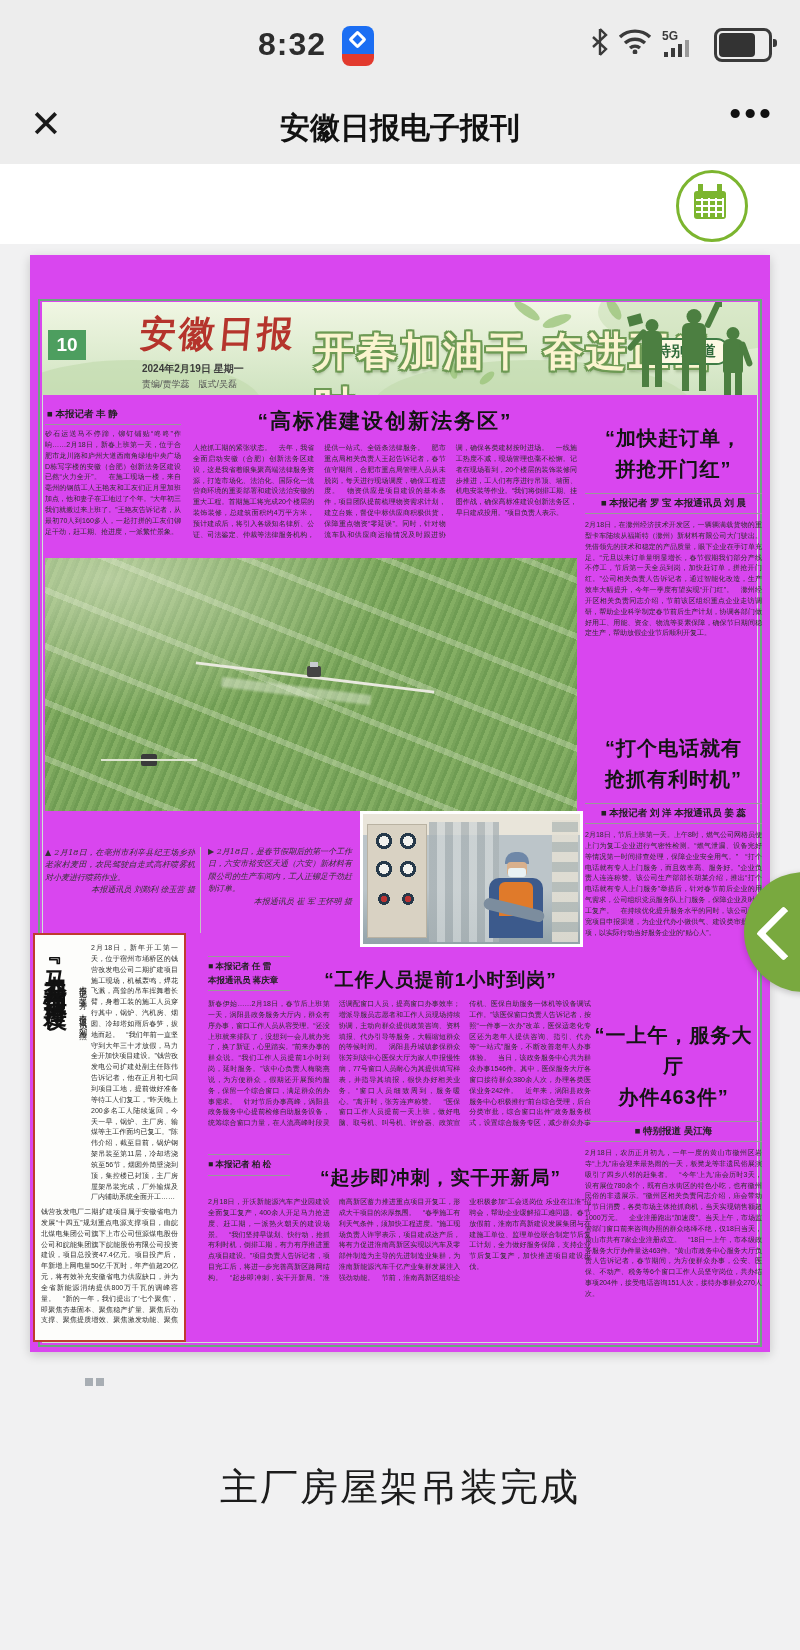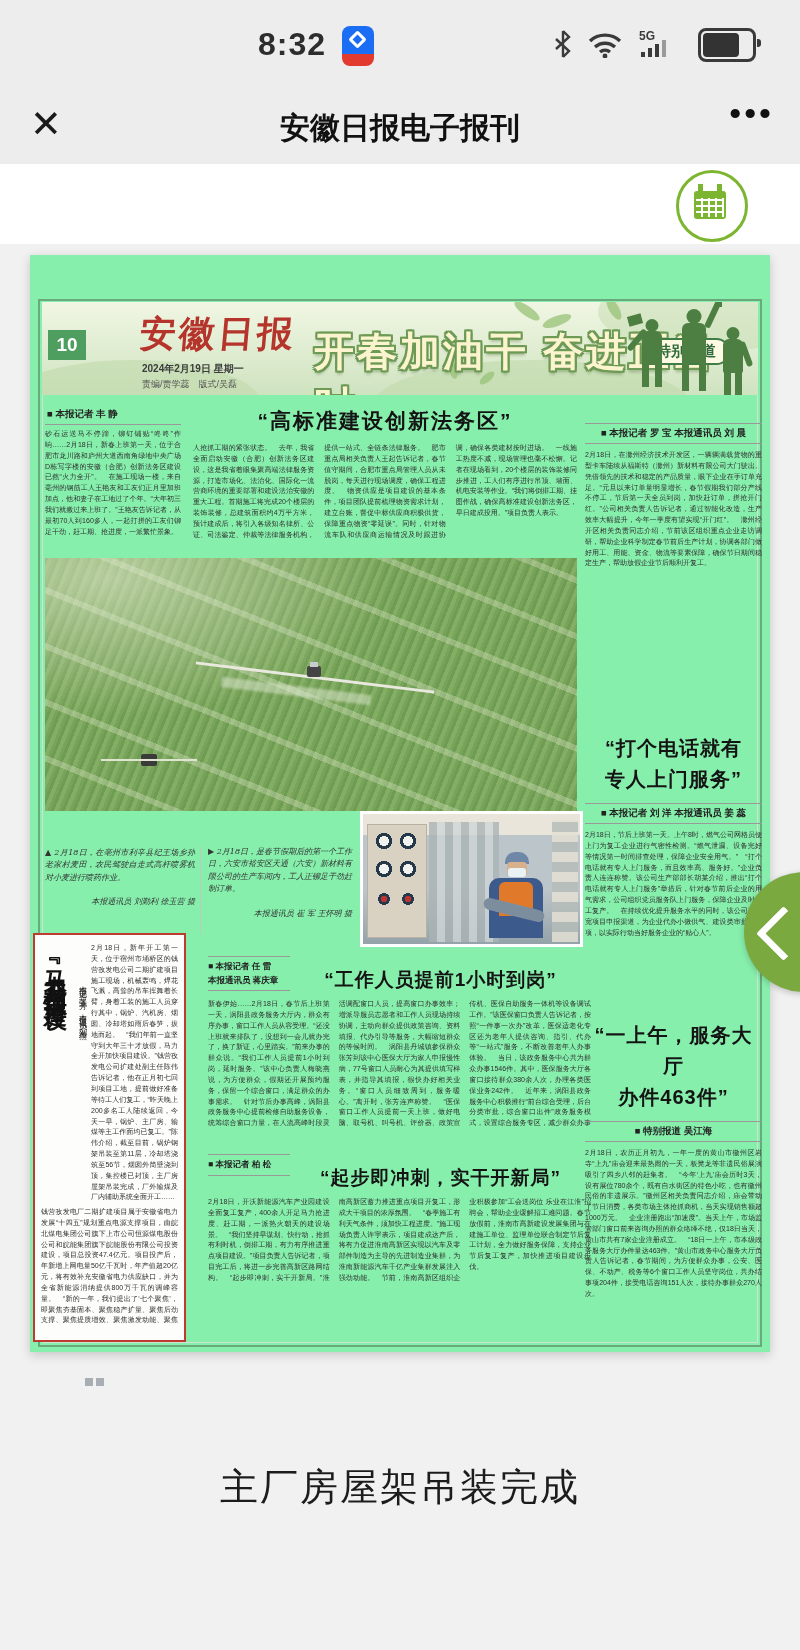--- a/index.html
+++ b/index.html
@@ -7,41 +7,41 @@
          font-family:"Liberation Sans","DejaVu Sans",sans-serif;}
   
   .status-bar{position:absolute;left:0;top:0;width:800px;height:92px;background:#ededed;}
   .time{position:absolute;left:258px;top:26px;font-size:32px;font-weight:600;color:#2d2d2d;letter-spacing:1px;}
   .app-badge{position:absolute;left:342px;top:26px;width:32px;height:40px;border-radius:8px;
              background:linear-gradient(180deg,#1b6ef3 0 70%,#e23a2e 70% 100%);}
   .app-badge:before{content:"";position:absolute;left:9px;top:7px;width:13px;height:13px;background:#fff;
              transform:rotate(45deg);border-radius:2px;}
   .app-badge:after{content:"";position:absolute;left:12px;top:10px;width:7px;height:7px;background:#1b6ef3;
              transform:rotate(45deg);}
-  .sb-right{position:absolute;right:44px;top:28px;display:flex;align-items:flex-end;gap:17px;}
+  .sb-right{position:absolute;right:28px;top:28px;display:flex;align-items:flex-start;gap:10px;}
   .bt-icon,.wifi-icon,.sig-icon{display:inline-block;}
   .battery{width:52px;height:28px;border:3px solid #3a3a3a;border-radius:8px;position:relative;background:#ededed;}
   .battery:before{content:"";position:absolute;left:2px;top:2px;bottom:2px;width:36px;background:#333;border-radius:4px;}
   .battery:after{content:"";position:absolute;right:-8px;top:8px;width:4px;height:8px;background:#3a3a3a;border-radius:0 3px 3px 0;}
   
   .nav-bar{position:absolute;left:0;top:92px;width:800px;height:72px;background:#ededed;}
   .close-btn{position:absolute;left:30px;top:10px;font-size:38px;color:#1a1a1a;font-weight:300;cursor:pointer;}
   .nav-title{position:absolute;left:0;width:800px;top:16px;text-align:center;font-size:30px;font-weight:700;color:#111;}
   .more-btn{position:absolute;right:26px;top:2px;font-size:34px;color:#111;letter-spacing:3px;cursor:pointer;}
   
   .action-strip{position:absolute;left:0;top:164px;width:800px;height:80px;background:#ffffff;}
   .calendar-btn{position:absolute;right:52px;top:6px;width:66px;height:66px;border:3px solid #7cb52f;border-radius:50%;cursor:pointer;}
   .cal-glyph{position:absolute;left:15px;top:18px;width:32px;height:28px;background:#7cb52f;border-radius:3px;}
   .cal-glyph:before{content:"";position:absolute;left:4px;top:-7px;width:5px;height:8px;background:#7cb52f;}
   .cal-glyph:after{content:"";position:absolute;right:4px;top:-7px;width:5px;height:8px;background:#7cb52f;}
   .cal-grid{position:absolute;left:2px;top:7px;width:28px;height:19px;
     background:repeating-linear-gradient(90deg,transparent 0 5px,#fff 5px 7px),
                repeating-linear-gradient(0deg,transparent 0 4px,#fff 4px 6px);}
   
-  .page{position:absolute;left:30px;top:255px;width:740px;height:1097px;background:#86efac;
+  .page{position:absolute;left:30px;top:255px;width:740px;height:1097px;background:#d946ef;
         box-shadow:0 3px 10px rgba(0,0,0,.18);}
   .frame{position:absolute;left:8px;top:44px;right:8px;bottom:5px;border:2px solid #6aa87d;}
   .frame-inner{position:absolute;left:2px;top:2px;right:2px;bottom:2px;border:1px solid #cfe3d3;}
   
   .banner{position:absolute;left:12px;top:47px;width:716px;height:93px;overflow:hidden;
     background:linear-gradient(180deg,#f0f6e3 0%,#e2eed4 45%,#cfe3c0 100%);}
   .hill{position:absolute;border-radius:50%;background:#c3dcaf;opacity:.7;}
   .leaf{position:absolute;width:30px;height:10px;border-radius:50%;background:#9cc47c;opacity:.8;}
   .pnum{position:absolute;left:6px;top:28px;width:38px;height:30px;background:#4d9e5f;color:#fff;
         font-size:19px;font-weight:700;text-align:center;line-height:30px;}
@@ -104,21 +104,21 @@
   .worker .mask{position:absolute;left:27px;top:16px;width:18px;height:9px;background:#e9f2f4;border-radius:3px;}
   .worker .torso{position:absolute;left:8px;top:26px;width:54px;height:60px;border-radius:10px 10px 0 0;background:#3c5a8c;}
   .worker .vest{position:absolute;left:18px;top:30px;width:34px;height:34px;background:#e07a2a;border-radius:6px 6px 0 0;}
   .worker .arm{position:absolute;left:2px;top:52px;width:62px;height:12px;background:#7c8d9e;border-radius:6px;transform:rotate(14deg);}
   .steel{position:absolute;right:2px;top:6px;width:26px;height:122px;background:repeating-linear-gradient(0deg,#e4e0d4 0 10px,#b6bdb9 10px 20px);opacity:.85;}
   
   .caption{position:absolute;font-size:8px;line-height:1.55;color:#333;text-align:justify;
     font-family:"DejaVu Serif","Liberation Serif",serif;font-style:italic;}
   .cap-left{left:15px;top:592px;width:150px;height:70px;}
   .cap-right{left:178px;top:591px;width:144px;height:94px;}
-  .cap-credit{text-align:right;margin-top:12px;}
+  .cap-credit{text-align:right;margin-top:0;}
   .cap-divider{position:absolute;left:170px;top:592px;width:1px;height:86px;background:#c4c4c4;}
   
   .redbox{position:absolute;left:3px;top:678px;width:153px;height:409px;border:2px solid #bf3b2f;background:#fdfdfb;
     padding:8px 6px;box-sizing:border-box;}
   .rb-row{display:flex;height:258px;}
   .v-head{writing-mode:vertical-rl;text-orientation:mixed;font-size:23px;font-weight:900;color:#111;
     letter-spacing:4px;height:100%;margin-top:6px;}
   .v-byline{writing-mode:vertical-rl;text-orientation:mixed;font-size:8px;color:#222;letter-spacing:2px;
     height:180px;margin:36px 4px 0 4px;}
   .rb-body1{flex:1;height:100%;}
@@ -315,27 +315,29 @@
       <div class="mid-head">
         <div class="mid-byline">■ 本报记者 柏 松</div>
         <h3 class="headline">“起步即冲刺，实干开新局”</h3>
       </div>
       <div class="mid-cols np-body">
         <span>2月18日，开沃新能源汽车产业园建设全面复工复产，400余人开足马力抢进度、赶工期，一派热火朝天的建设场景。</span>　<span>“我们坚持早谋划、快行动，抢抓有利时机，倒排工期，有力有序推进重点项目建设。”项目负责人告诉记者，项目完工后，将进一步完善高新区路网结构。　“起步即冲刺，实干开新局。”淮南高新区蓄力推进重点项目开复工，形成大干项目的浓厚氛围。　“春季施工有利天气条件，须加快工程进度。”施工现场负责人许宇表示，项目建成达产后，将有力促进淮南高新区实现以汽车及零部件制造为主导的先进制造业集群，为淮南新能源汽车千亿产业集群发展注入强劲动能。　节前，淮南高新区组织企业积极参加“工会送岗位 乐业在江淮”招聘会，帮助企业缓解招工难问题。春节放假前，淮南市高新建设发展集团与在建施工单位、监理单位联合制定节后复工计划，全力做好服务保障，支持企业节后复工复产，加快推进项目建设步伐。</span>
       </div>
     </div>
 
     <div class="art-r ar2">
+      <h3 class="headline">“加快赶订单，
+拼抢开门红”</h3>
       <div class="np-byline">■ 本报记者 罗 宝 本报通讯员 刘 晨</div>
       <div class="np-body">2月18日，在滁州经济技术开发区，一辆辆满载货物的重型卡车陆续从福斯特（滁州）新材料有限公司大门驶出。凭借领先的技术和稳定的产品质量，眼下企业在手订单充足。“元旦以来订单量明显增长，春节假期我们部分产线不停工，节后第一天全员到岗，加快赶订单，拼抢开门红。”公司相关负责人告诉记者，通过智能化改造，生产效率大幅提升，今年一季度有望实现“开门红”。　滁州经开区相关负责同志介绍，节前该区组织重点企业走访调研，帮助企业科学制定春节前后生产计划，协调各部门做好用工、用能、资金、物流等要素保障，确保节日期间稳定生产，帮助放假企业节后顺利开复工。</div>
     </div>
 
     <div class="art-r ar3">
       <h3 class="headline">“打个电话就有
-专人上门服务”</h3>
+抢抓有利时机”</h3>
       <div class="np-byline">■ 本报记者 刘 洋 本报通讯员 姜 蕊</div>
       <div class="np-body">2月18日，节后上班第一天。上午8时，燃气公司网格员便上门为复工企业进行气密性检测。“燃气泄漏、设备完好等情况第一时间排查处理，保障企业安全用气。”　“打个电话就有专人上门服务，而且效率高、服务好。”企业负责人连连称赞。该公司生产部部长胡某介绍，推出“打个电话就有专人上门服务”举措后，针对春节前后企业的用气需求，公司组织党员服务队上门服务，保障企业及时复工复产。　在持续优化提升服务水平的同时，该公司还拓宽项目申报渠道，为企业代办小微供气、建设类审批等事项，以实际行动当好服务企业的“贴心人”。</div>
     </div>
 
     <div class="art-r ar4">
       <h3 class="headline">“一上午，服务大厅
 办件463件”</h3>
       <div class="np-byline">■ 特别报道 吴江海</div>
       <div class="np-body">2月18日，农历正月初九，一年一度的黄山市徽州区岩寺“上九”庙会迎来最热闹的一天，板凳龙等非遗民俗展演吸引了四乡八邻的赶集者。　“今年‘上九’庙会历时3天，设有展位780余个，既有自水街区的特色小吃，也有徽州民俗的非遗展示。”徽州区相关负责同志介绍，庙会带动了节日消费，各类市场主体抢抓商机，当天实现销售额超1000万元。　企业注册跑出“加速度”。当天上午，市场监管部门窗口前来咨询办照的群众络绎不绝，仅18日当天，黄山市共有7家企业注册成立。　“18日一上午，市本级政务服务大厅办件量达463件。”黄山市政务中心服务大厅负责人告诉记者，春节期间，为方便群众办事，公安、医保、不动产、税务等6个窗口工作人员坚守岗位，共办结事项204件，接受电话咨询151人次，接待办事群众270人次。</div>
     </div>

